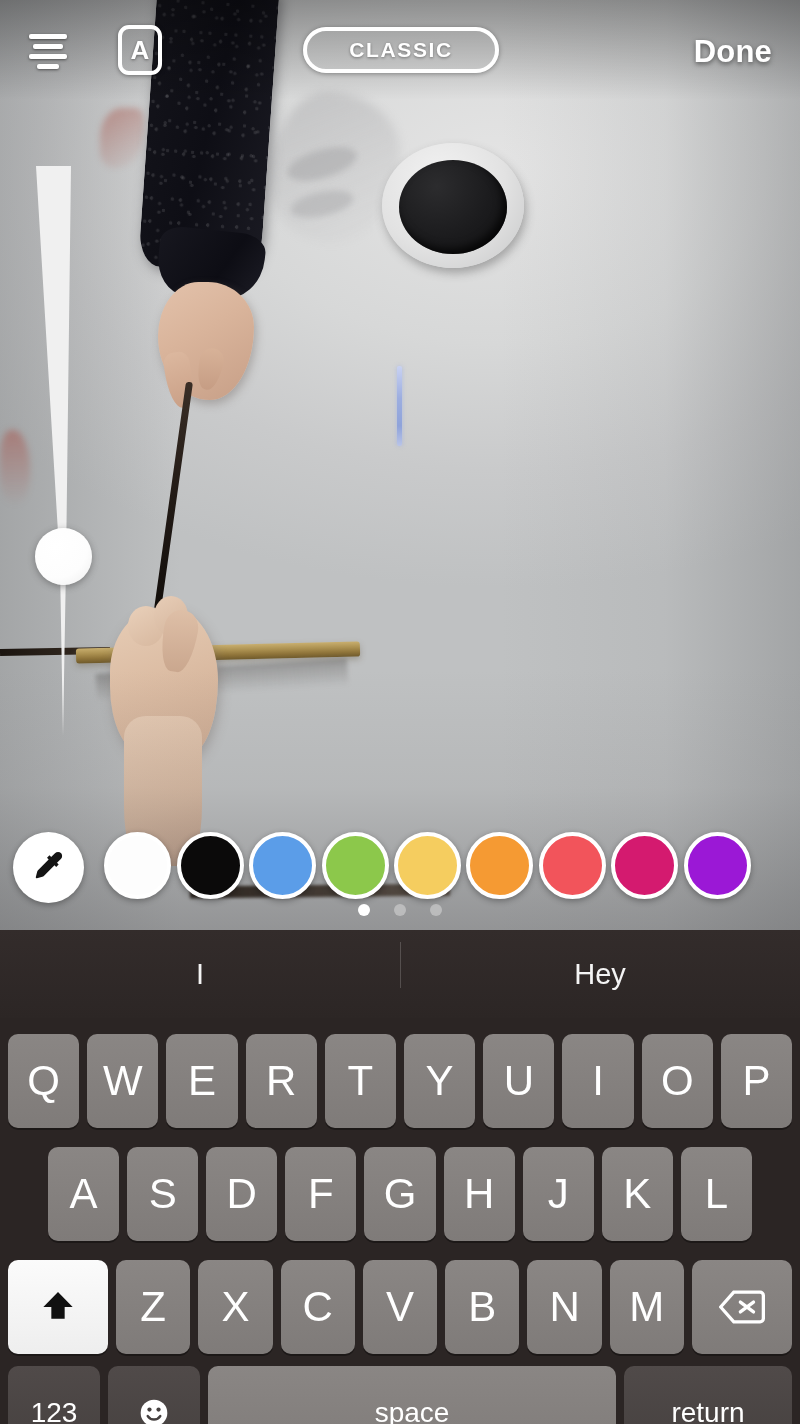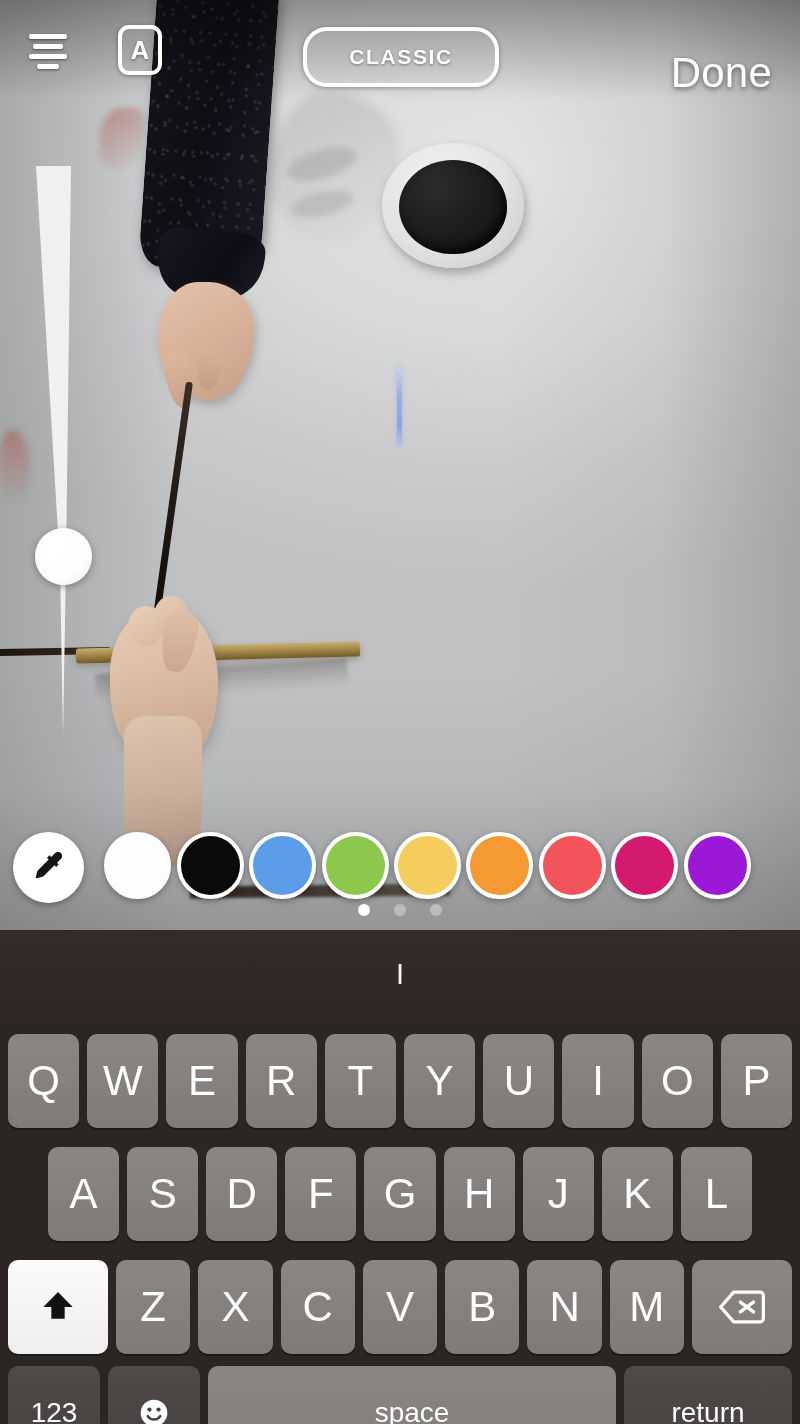--- a/index.html
+++ b/index.html
@@ -227,36 +227,35 @@
     border: 4px solid #fff; border-radius: 11px;
     display: flex; align-items: center; justify-content: center;
     color: #fff; font-size: 26px; font-weight: bold;
     letter-spacing: 0; text-shadow: 0 1px 3px rgba(0,0,0,0.45);
     box-shadow: 0 1px 4px rgba(0,0,0,0.4);
     cursor: pointer;
   }
 
   .font-pill {
     position: absolute; left: 303px; top: 27px;
-    width: 196px; height: 60px;
+    width: 196px; height: 46px;
     border: 4px solid #fff; border-radius: 24px;
     display: flex; align-items: center; justify-content: center;
     color: #fff; font-size: 21px; font-weight: bold; letter-spacing: 1.6px;
     text-shadow: 0 1px 3px rgba(0,0,0,0.4);
     box-shadow: 0 1px 5px rgba(0,0,0,0.35);
     cursor: pointer;
   }
 
   .done-btn {
     position: absolute; right: 28px; top: 34px;
-    color: #fff; font-size: 42px; font-weight: normal;
+    color: #fff; font-size: 31px; font-weight: bold;
     letter-spacing: 0.2px;
     text-shadow: 0 2px 5px rgba(0,0,0,0.5);
     cursor: pointer;
-    margin-top: 15px;
   }
 
   
   #size-slider {
     position: absolute; left: 14px; top: 166px;
     width: 74px; height: 570px;
     z-index: 30;
   }
   .slider-wedge {
     position: absolute; left: 0; top: 0; width: 74px; height: 570px;
@@ -471,20 +470,21 @@
       <span class="active"></span>
       <span></span>
       <span></span>
     </div>
   </div>
 
   <div id="keyboard">
 
     <div class="suggestion-bar">
       <div class="suggestion">I</div>
+      <div class="suggestion">Hey</div>
     </div>
 
     <div class="kb-rows">
 
       <div class="kb-row r1">
         <div class="key">Q</div>
         <div class="key">W</div>
         <div class="key">E</div>
         <div class="key">R</div>
         <div class="key">T</div>

